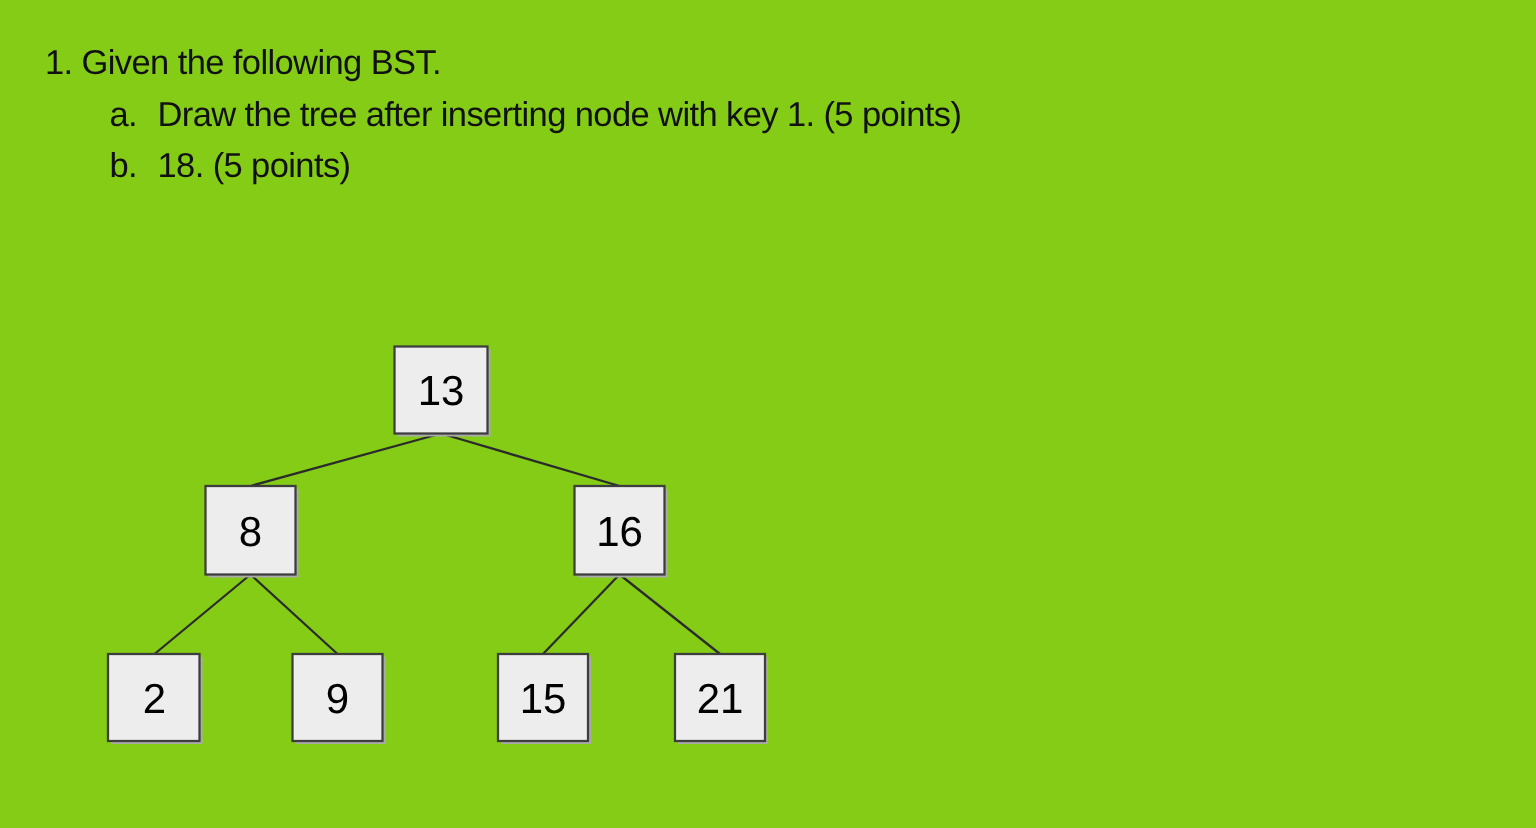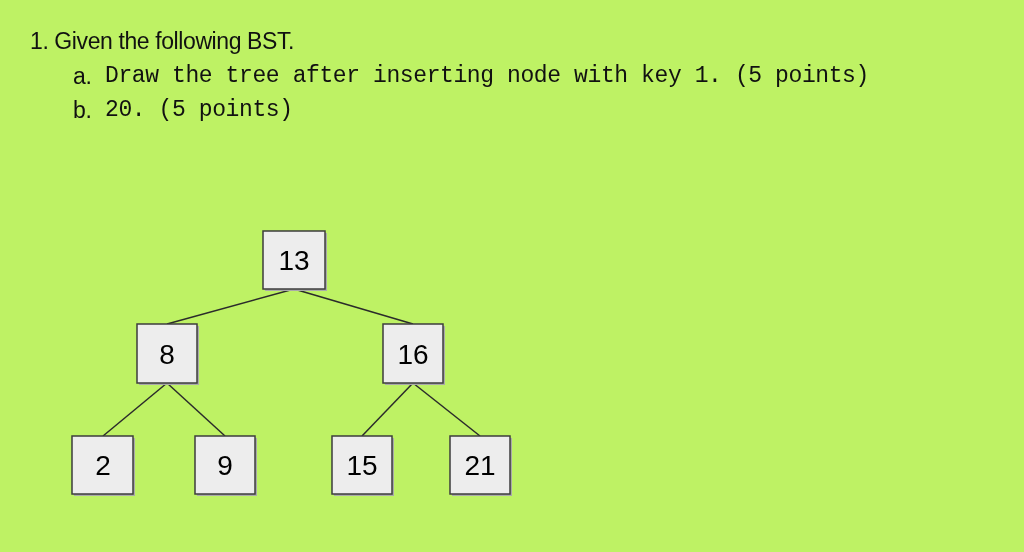--- a/index.html
+++ b/index.html
@@ -1,37 +1,37 @@
 <!DOCTYPE html>
 <html><head>
 <meta charset="utf-8">
 <style>
   html, body { margin: 0; padding: 0; background: #ffffff; }
   .page {
     position: relative;
     width: 1024px;
     height: 552px;
-    background: #bef264;
+    background: #84cc16;
     overflow: hidden;
     font-family: "Liberation Sans", sans-serif;
     color: #111111;
   }
   .question {
     position: absolute;
     left: 30px;
     top: 24px;
     width: 975px;
     font-size: 23px;
     line-height: 34px;
     letter-spacing: -0.4px;
   }
   .q-title { margin-bottom: 1px; }
   .q-item { display: flex; margin-left: 43px; }
   .q-marker { flex: 0 0 32px; width: 32px; }
-  .q-lines { flex: 1; font-family: Liberation Mono, monospace; }
+  .q-lines { flex: 1; }
   .diagram {
     position: absolute;
     left: 0;
     top: 0;
     width: 1024px;
     height: 552px;
   }
   .node-label {
     font-family: "Liberation Sans", sans-serif;
     font-size: 28px;
@@ -46,21 +46,21 @@
     <div class="q-title">1. Given the following BST.</div>
     <div class="q-item">
       <span class="q-marker">a.</span>
       <div class="q-lines">
         <div>Draw the tree after inserting node with key 1. (5 points)</div>
       </div>
     </div>
     <div class="q-item">
       <span class="q-marker">b.</span>
       <div class="q-lines">
-        <div>20. (5 points)</div>
+        <div>18. (5 points)</div>
       </div>
     </div>
   </div>
 
   <svg class="diagram" viewBox="0 0 1024 552" xmlns="http://www.w3.org/2000/svg">
 
     <line x1="294" y1="289" x2="167" y2="324" stroke-width="1.5" stroke="#2b2b2b"></line>
     <line x1="294" y1="289" x2="413" y2="324" stroke-width="1.5" stroke="#2b2b2b"></line>
     <line x1="167" y1="383" x2="103" y2="436" stroke-width="1.5" stroke="#2b2b2b"></line>
     <line x1="167" y1="383" x2="225" y2="436" stroke-width="1.5" stroke="#2b2b2b"></line>

